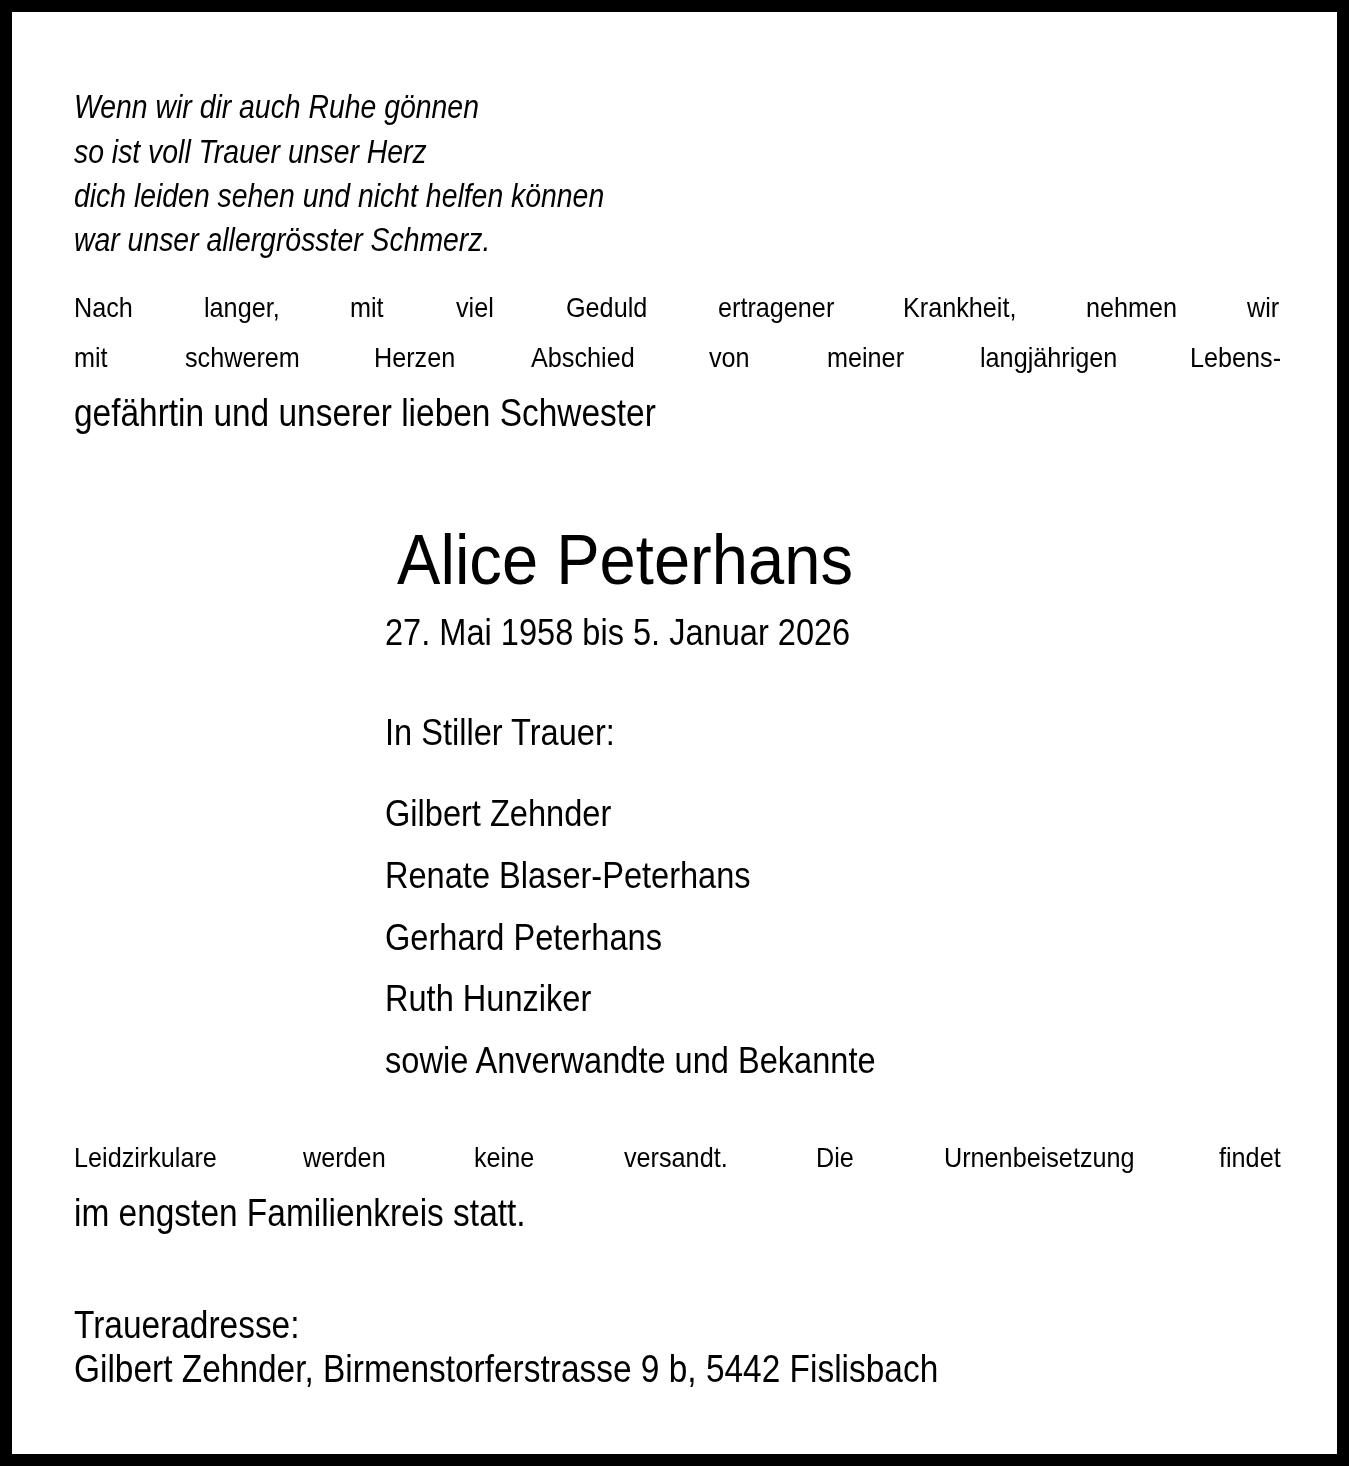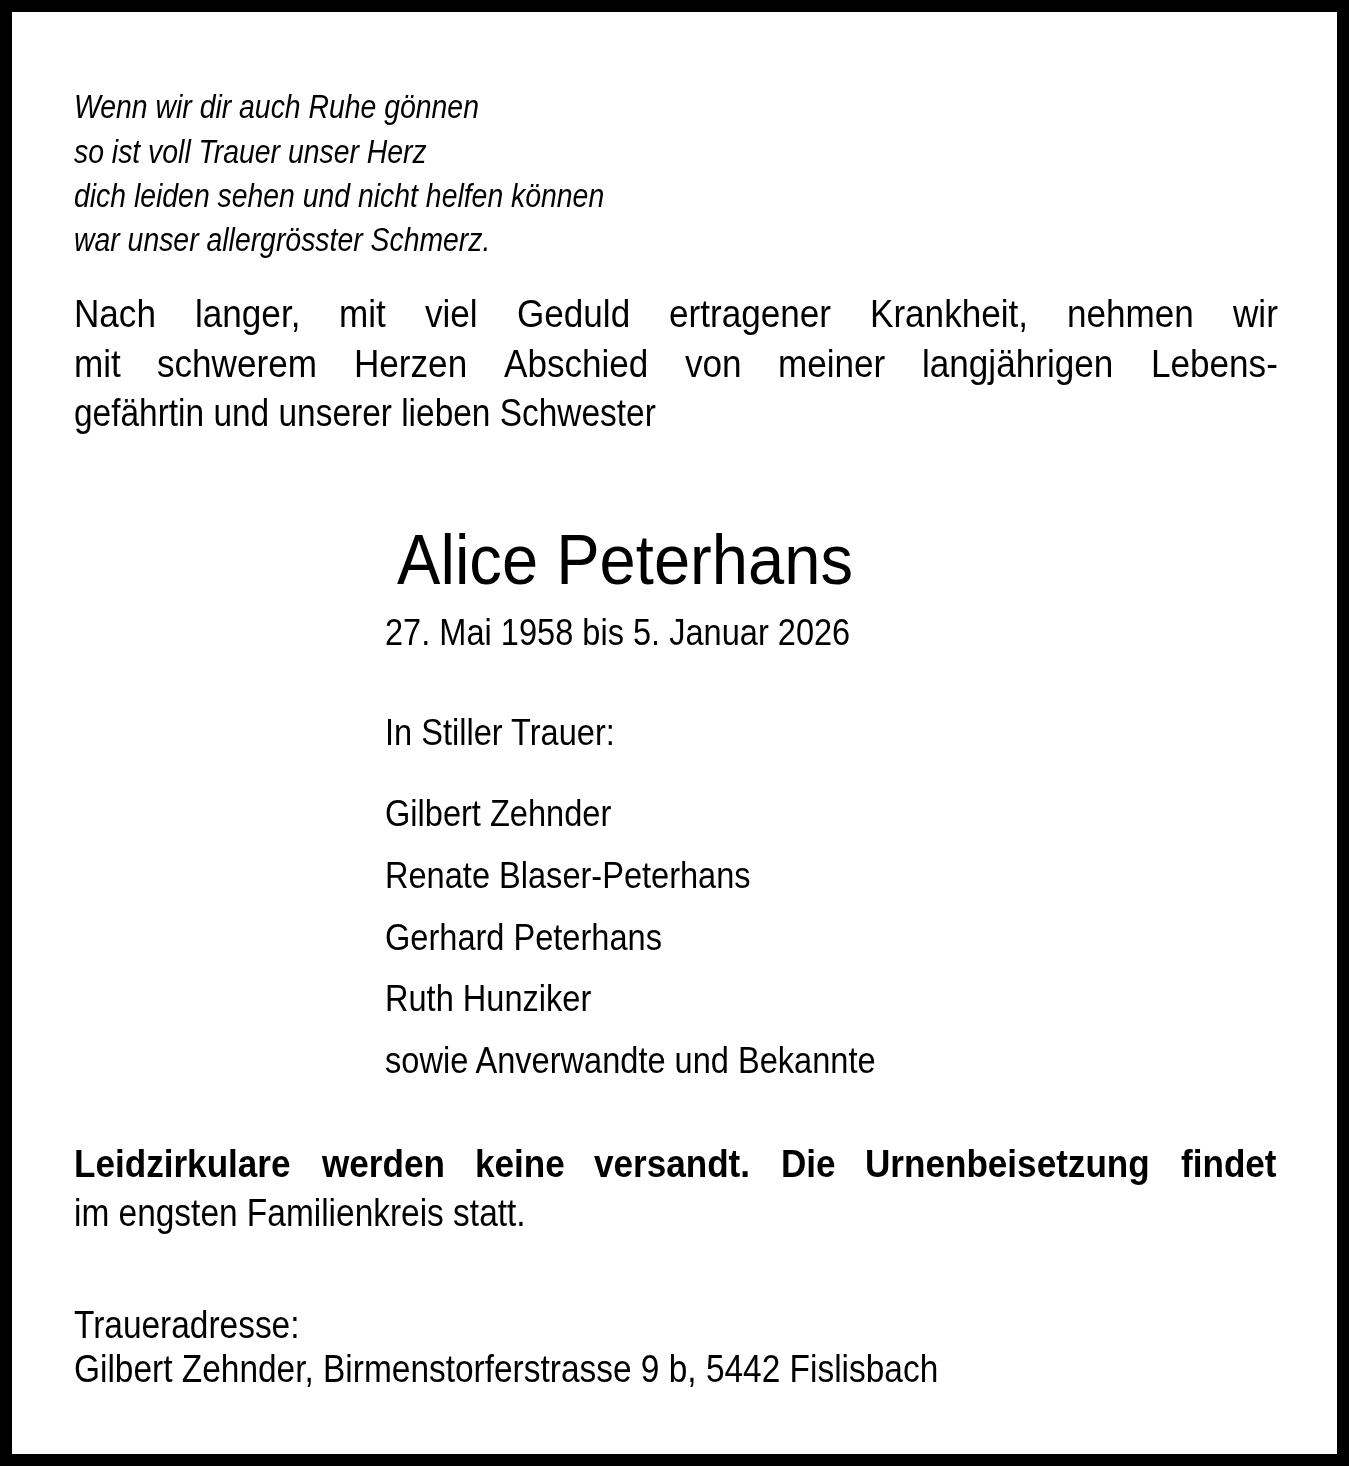--- a/index.html
+++ b/index.html
@@ -22,21 +22,21 @@
     font-style: italic;
     font-size: 33px;
     left: 74px;
     transform: scaleX(0.86);
   }
   .line-justify {
     position: absolute;
     left: 74px;
     width: 1204px;
     font-family: "Liberation Sans", sans-serif;
-    font-size: 39px;
+    font-size: 28px;
     color: #000;
     white-space: nowrap;
     display: flex;
     justify-content: space-between;
   }
   .line-justify span.w { display: inline-block; transform: scaleX(0.9); transform-origin: 0 0; }
   .plain {
     font-size: 38px;
     transform: scaleX(0.88);
   }
@@ -86,21 +86,21 @@
 <div class="txt list" style="top:612px;">27. Mai 1958 bis 5. Januar 2026</div>
 
 <div class="txt list" style="top:712px;">In Stiller Trauer:</div>
 
 <div class="txt list" style="top:793px;">Gilbert Zehnder</div>
 <div class="txt list" style="top:855px;">Renate Blaser-Peterhans</div>
 <div class="txt list" style="top:917px;">Gerhard Peterhans</div>
 <div class="txt list" style="top:978px;">Ruth Hunziker</div>
 <div class="txt list" style="top:1040px;">sowie Anverwandte und Bekannte</div>
 
-<div class="line-justify" style="top:1142px;font-weight:bold;">
+<div class="line-justify" style="top:1142px;">
     <span class="w" style="margin-right: -21.5px;">Leidzirkulare</span>
     <span class="w" style="margin-right: -12.5px;">werden</span>
     <span class="w" style="margin-right: -9.1px;">keine</span>
     <span class="w" style="margin-right: -15.6px;">versandt.</span>
     <span class="w" style="margin-right: -5.7px;">Die</span>
     <span class="w" style="margin-right: -28.7px;">Urnenbeisetzung</span>
     <span class="w" style="margin-right: -9.3px;">findet</span>
   </div>
 <div class="txt plain" style="left:74px; top:1192px;">im engsten Familienkreis statt.</div>
 

